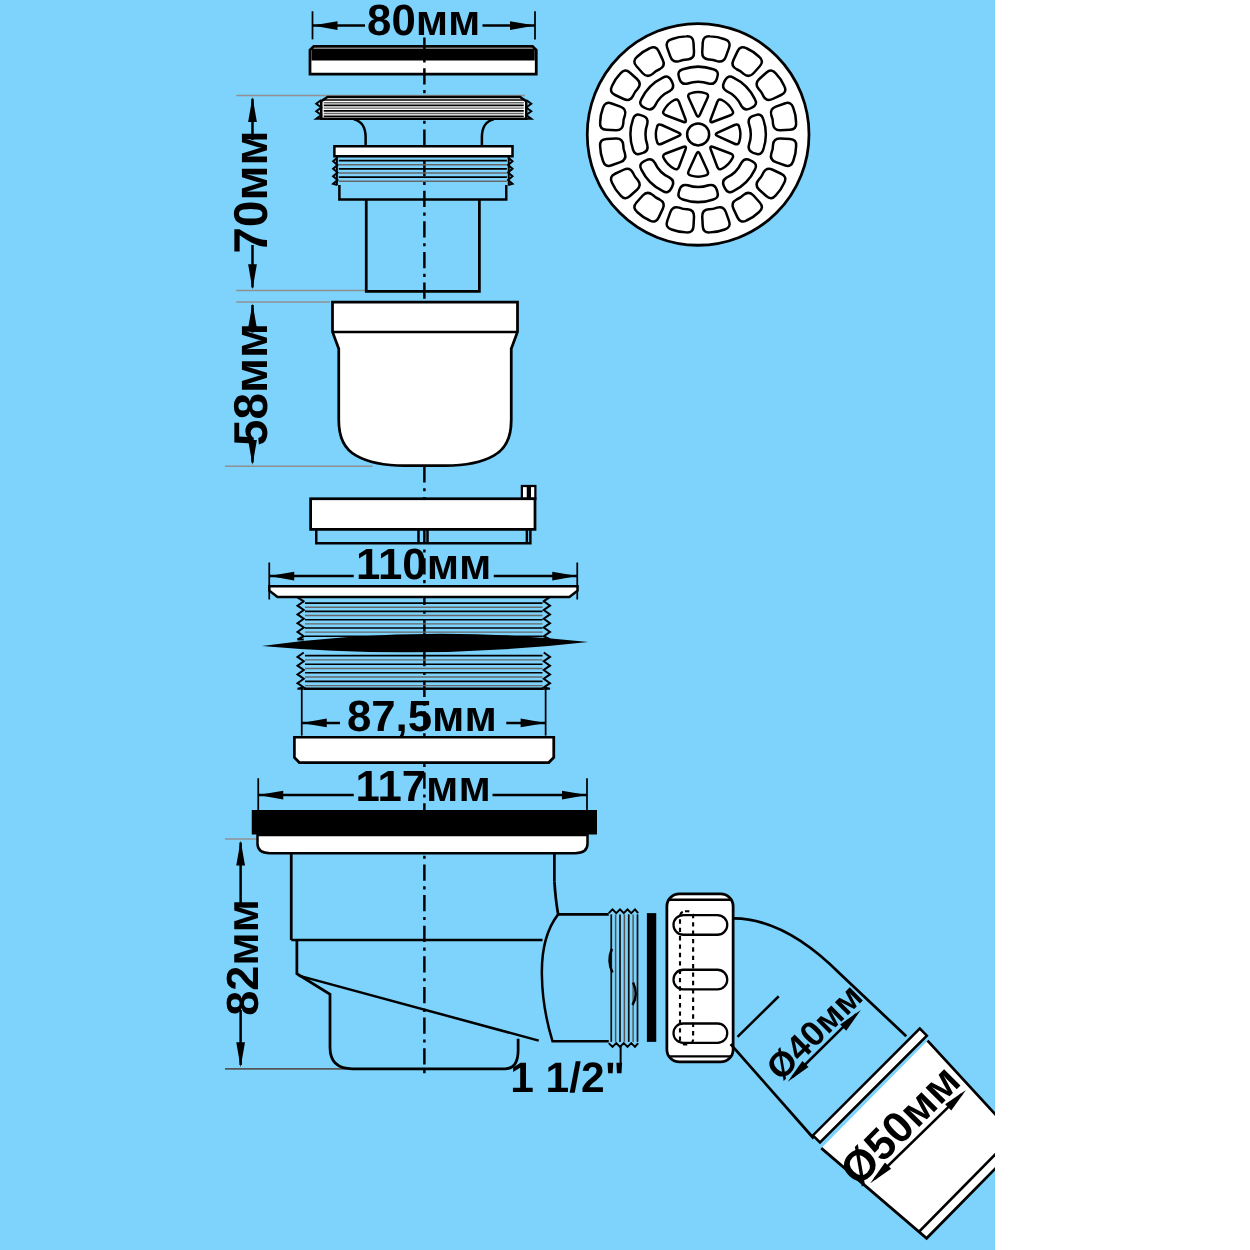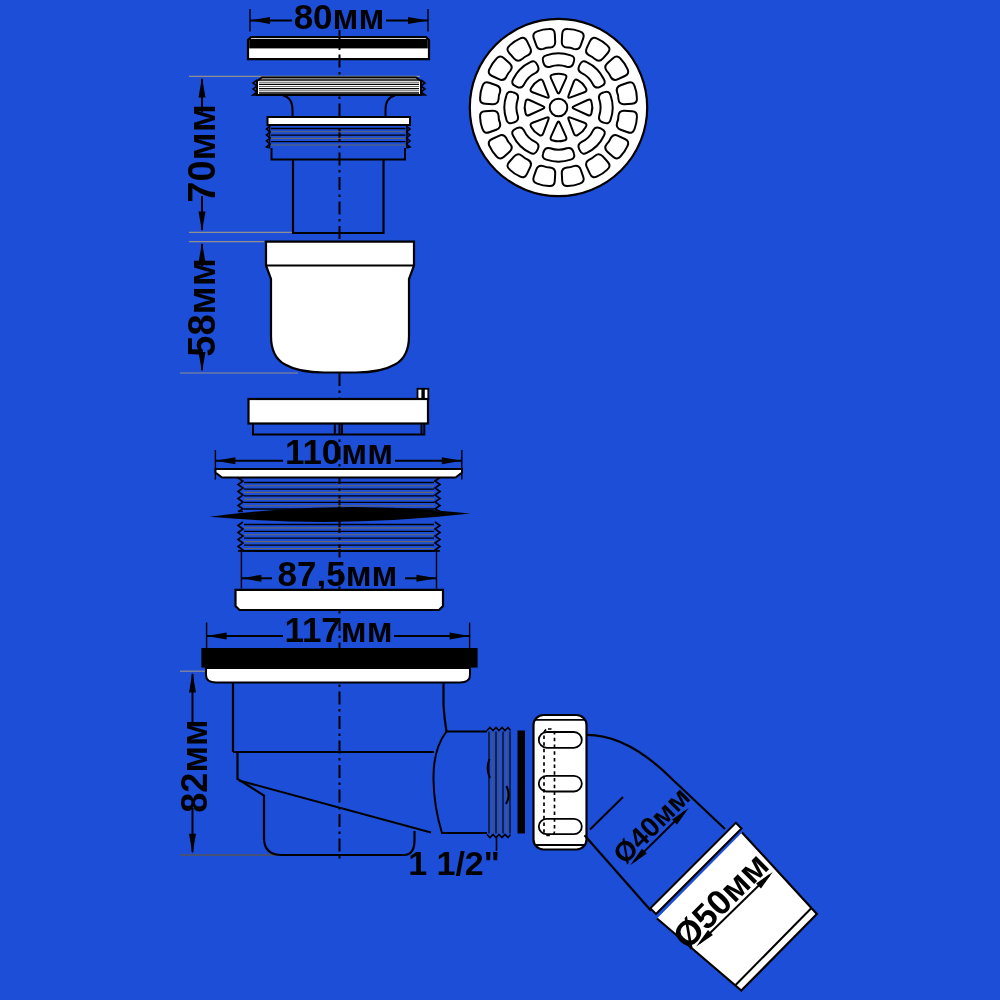--- a/index.html
+++ b/index.html
@@ -1,16 +1,16 @@
 <!DOCTYPE html>
 <html><head>
 <meta charset="utf-8">
 <style>
   html,body { margin:0; padding:0; background:#fff; }
-  #page { position:relative; width:1000px; height:1000px; background:#1d4ed8; overflow:hidden; }
+  #page { position:relative; width:796px; height:1000px; background:#7dd3fc; overflow:hidden; }
   svg text { font-family:"Liberation Sans", sans-serif; fill:#000; }
 </style>
 </head>
 <body>
 <div id="page">
 <svg width="1000" height="1000" viewBox="0 0 1000 1000">
 
 <g>
 <line x1="250" y1="9" x2="250" y2="31.5" stroke="#000" stroke-width="1.4" stroke-linecap="butt"></line>
 <line x1="428" y1="9" x2="428" y2="31.5" stroke="#000" stroke-width="1.4" stroke-linecap="butt"></line>

